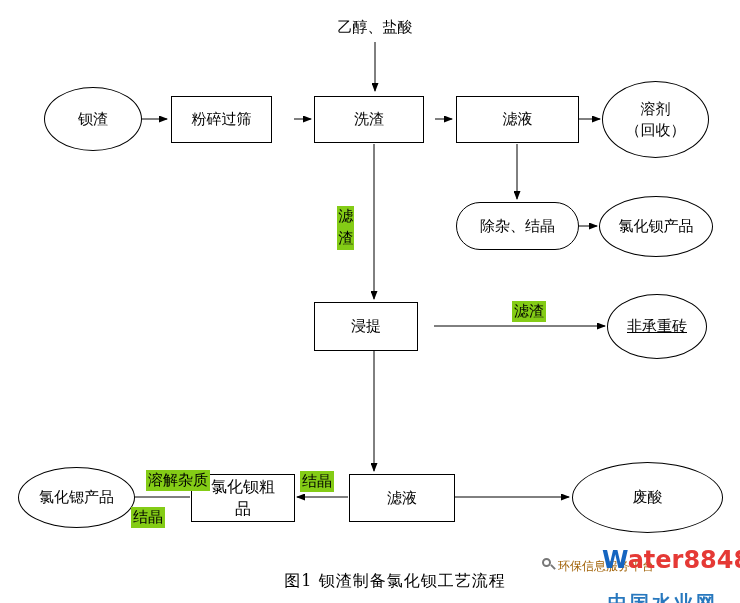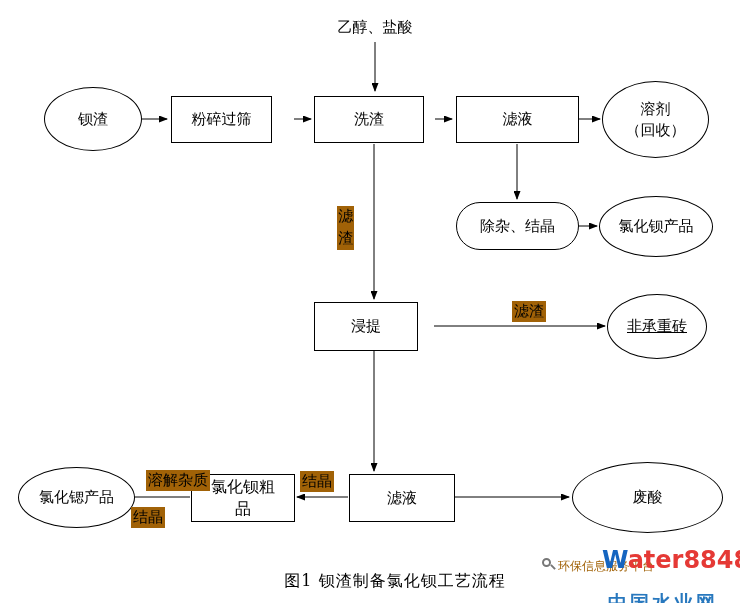--- a/index.html
+++ b/index.html
@@ -34,21 +34,21 @@
     text-align: center;
     z-index: 2;
   }
   .ellipse { border-radius: 50%; }
   .flabel {
     position: absolute;
     font-size: 15px;
     line-height: 1.4;
     text-align: center;
     z-index: 3;
-    background: #a16207;
+    background: #84cc16;
     padding: 0 1px;
   }
   .vlabel {
     width: 1.15em;
     line-height: 1.45;
     word-break: break-all;
   }
   .top-reagent {
     position: absolute;
     left: 295px; top: 18px;

